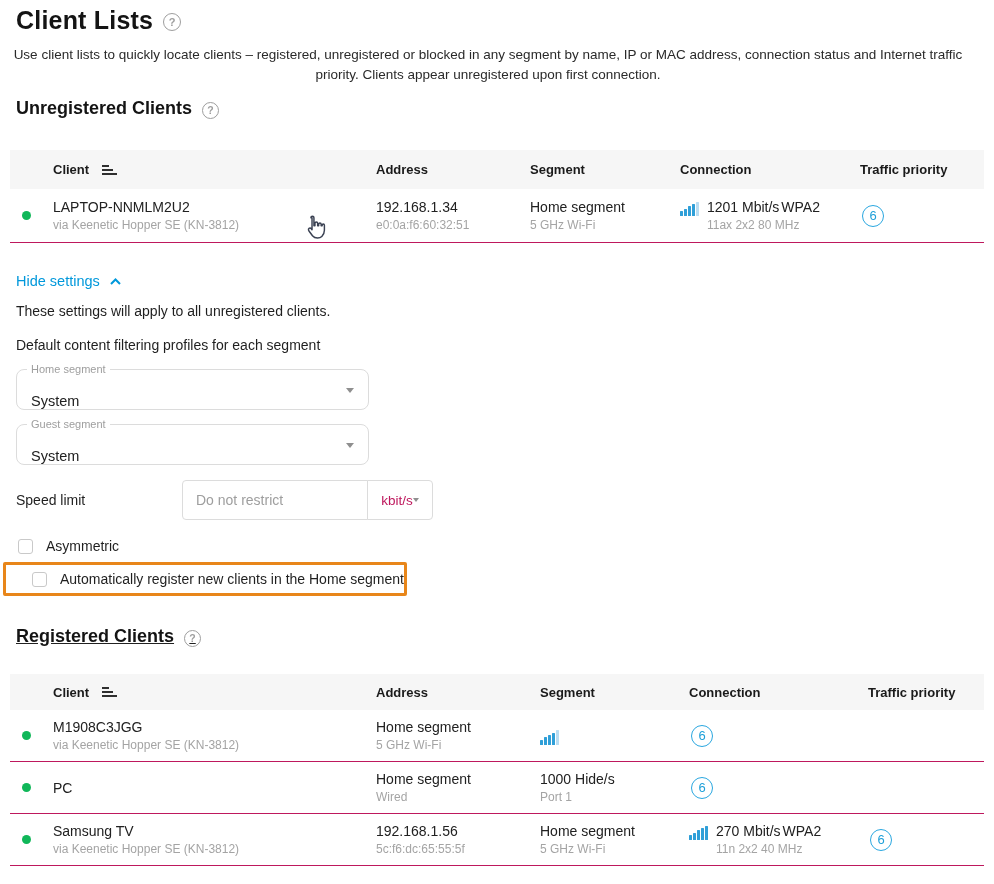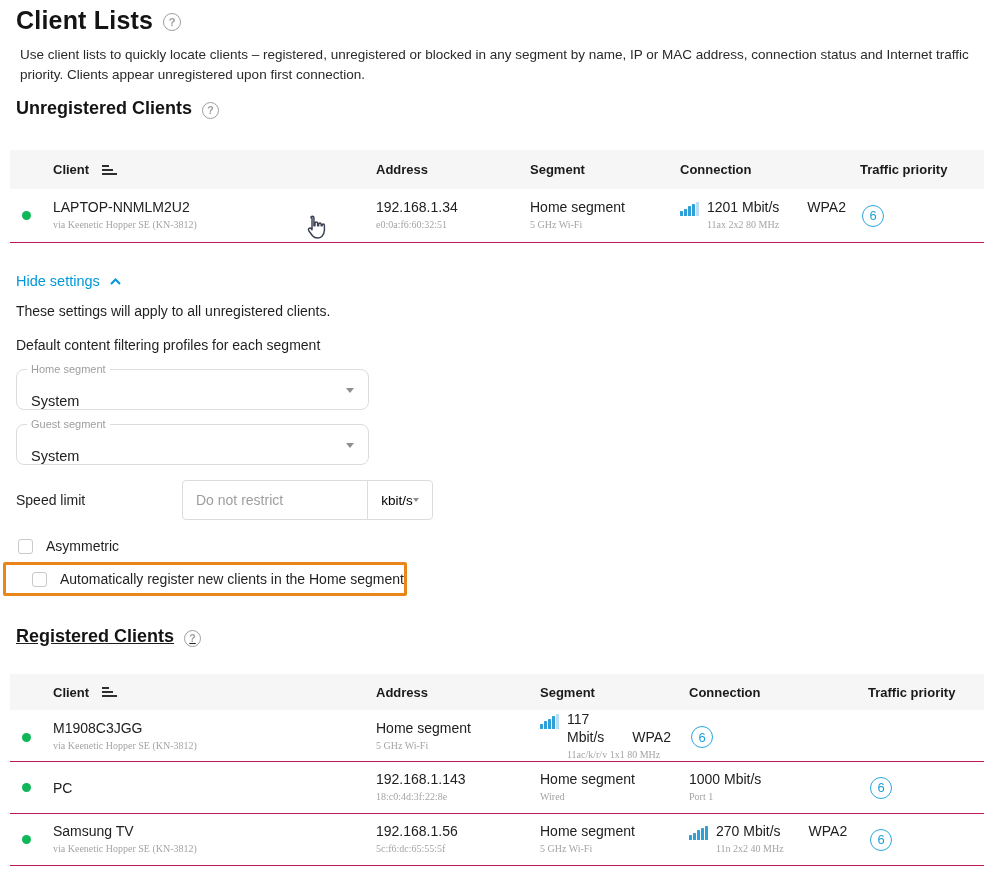--- a/index.html
+++ b/index.html
@@ -7,21 +7,21 @@
   body { font-family:"Liberation Sans","DejaVu Sans",sans-serif; color:#212121; }
   .page { position:relative; width:994px; height:884px; background:#fff; overflow:hidden; }
 
   
   .h1-row { display:flex; align-items:center; gap:10px; padding-top:6px; margin-left:16px; }
   .h1-row h1 { font-size:25px; font-weight:bold; letter-spacing:.2px; color:#141414; }
   .help-icon { display:inline-flex; align-items:center; justify-content:center;
     width:18px; height:18px; border:1.5px solid #9e9e9e; border-radius:50%;
     color:#9e9e9e; font-size:11px; font-weight:bold; margin-top:3px; cursor:pointer; }
   .help-icon.small { width:17px; height:17px; font-size:10.5px; }
-  .intro { margin:10px 0 0 20px; width:962px; font-size:13.5px; line-height:20px; color:#2a2a2a; }
+  .intro { margin:10px 0 0 7px; width:962px; font-size:13.5px; line-height:20px; color:#2a2a2a;text-align:center; }
   .h2-row { display:flex; align-items:center; gap:10px; margin-left:16px; }
   .h2-row h2 { font-size:18px; font-weight:bold; color:#141414; }
   .h2-unreg { margin-top:13px; }
   .h2-reg { margin-top:30px;text-decoration:underline; }
 
   
   .ctable { width:974px; margin-left:10px; }
   .t1 { margin-top:31px; }
   .t2 { margin-top:27px; }
   .thead { display:grid; align-items:center; background:#f6f6f6; font-size:13px; font-weight:bold; color:#1a1a1a; }
@@ -35,29 +35,29 @@
   .cell { min-width:0; }
   .client-head { display:flex; align-items:center; gap:11px; }
   .sort-icon { display:inline-flex; flex-direction:column; gap:2px; align-items:flex-start; padding:2px; cursor:pointer; }
   .sort-icon i { display:block; height:2px; background:#2f2f2f; }
   .sort-icon i:nth-child(1){ width:7px; }
   .sort-icon i:nth-child(2){ width:11px; }
   .sort-icon i:nth-child(3){ width:15px; }
   .dot-cell { padding-left:12px; }
   .status-dot { display:block; width:9px; height:9px; border-radius:50%; background:#10b759; }
   .primary { font-size:14px; color:#212121; line-height:18px; }
-  .secondary { font-size:10px; color:#a4a4a4; line-height:18px;font-family:Liberation Serif, serif; }
+  .secondary { font-size:12px; color:#a4a4a4; line-height:18px; }
   .secondary:empty { display:none; }
   .conn-cell { display:flex; align-items:flex-start; }
   .signal { display:inline-flex; align-items:flex-end; gap:1.5px; margin:4px 8px 0 0; }
   .signal:empty { display:none; }
   .signal .bar { display:inline-block; width:2.6px; background:#2f9fd8; border-radius:0.5px; }
   .signal .bar.dim { background:#b9ddf2; }
   .wpa:empty { display:none; }
-  .wpa { margin-left:28px; }
+  .wpa { margin-left:2px; }
   .prio-cell { padding-left:2px; }
   .prio-badge { display:inline-flex; align-items:center; justify-content:center;
     width:22px; height:22px; border:1.5px solid #2aa7e0; border-radius:50%;
     color:#1d9fd8; font-size:13px; cursor:pointer; }
 
   
   .link-row { display:flex; align-items:center; gap:9px; margin:30px 0 0 16px; cursor:pointer; }
   .link-row span { color:#0098db; font-size:14.5px; }
   .settings-desc { margin:14px 0 0 16px; font-size:14px; color:#1f1f1f; }
   .profiles-label { margin:18px 0 0 16px; font-size:14px; color:#1f1f1f; }
@@ -72,21 +72,21 @@
     border-top:5px solid #8f8f8f; }
   .dd .caret { position:absolute; right:14px; top:18px; }
 
   .speed-row { display:flex; align-items:center; margin:15px 0 0 16px; }
   .speed-label { width:166px; font-size:14px; color:#1f1f1f; }
   .speed-input { width:186px; height:40px; border:1px solid #dcdcdc; border-radius:4px 0 0 4px;
     padding:8px 13px; font-size:14px; font-family:inherit; color:#212121; outline:none; }
   .speed-input::placeholder { color:#9e9e9e; opacity:1; }
   .unit-box { display:flex; align-items:center; justify-content:center; width:66px; height:40px;
     margin-left:-1px; border:1px solid #dcdcdc; border-radius:0 4px 4px 0; background:#fff;
-    font-size:13.5px; color:#000000; cursor:pointer; }
+    font-size:13.5px; color:#be185d; cursor:pointer; }
   .unit-box .caret { border-left-width:3.5px; border-right-width:3.5px; border-top-width:4px; }
 
   .check-row { display:flex; align-items:center; gap:13px; margin-left:18px; }
   .asym-row { margin-top:18px; }
   .checkbox { width:15px; height:15px; border:1.5px solid #c9c9c9; border-radius:3px; background:#fff;
     flex:none; cursor:pointer; }
   .check-label { font-size:14px; color:#1f1f1f; }
   .annot-box { margin:8px 0 0 3px; width:404px; height:34px; border:3px solid #e8861a; border-radius:2px;
     display:flex; align-items:center; }
   .annot-box .check-row { margin-left:15px;padding-left:11px; }
@@ -243,53 +243,43 @@
         <div class="secondary">5 GHz Wi-Fi</div>
       </div>
       <div class="cell conn-cell">
         <span class="signal">
             <span class="bar" style="height: 5px;"></span>
             <span class="bar" style="height: 7.4px;"></span>
             <span class="bar" style="height: 9.8px;"></span>
             <span class="bar" style="height: 12.2px;"></span>
             <span class="bar dim" style="height: 14.6px;"></span>
           </span>
-        <div>
-          <div class="primary">
-            <span>117 Mbit/s</span><span class="wpa">WPA2</span>
-          </div>
-          <div class="secondary">11ac/k/r/v 1x1 80 MHz</div>
-        </div>
       </div>
       <div class="cell prio-cell">
         <span class="prio-badge">6</span>
       </div>
     </div>
 
     <div class="trow">
       <div class="cell dot-cell">
           <span class="status-dot"></span>
         </div>
       <div class="cell">
         <div class="primary">PC</div>
 
       </div>
       <div class="cell">
-        <div class="primary">192.168.1.143</div>
-        <div class="secondary">18:c0:4d:3f:22:8e</div>
-      </div>
-      <div class="cell">
         <div class="primary">Home segment</div>
         <div class="secondary">Wired</div>
       </div>
       <div class="cell conn-cell">
 
         <div>
           <div class="primary">
-            <span>1000 Mbit/s</span>
+            <span>1000 Hide/s</span>
           </div>
           <div class="secondary">Port 1</div>
         </div>
       </div>
       <div class="cell prio-cell">
         <span class="prio-badge">6</span>
       </div>
     </div>
 
     <div class="trow">

